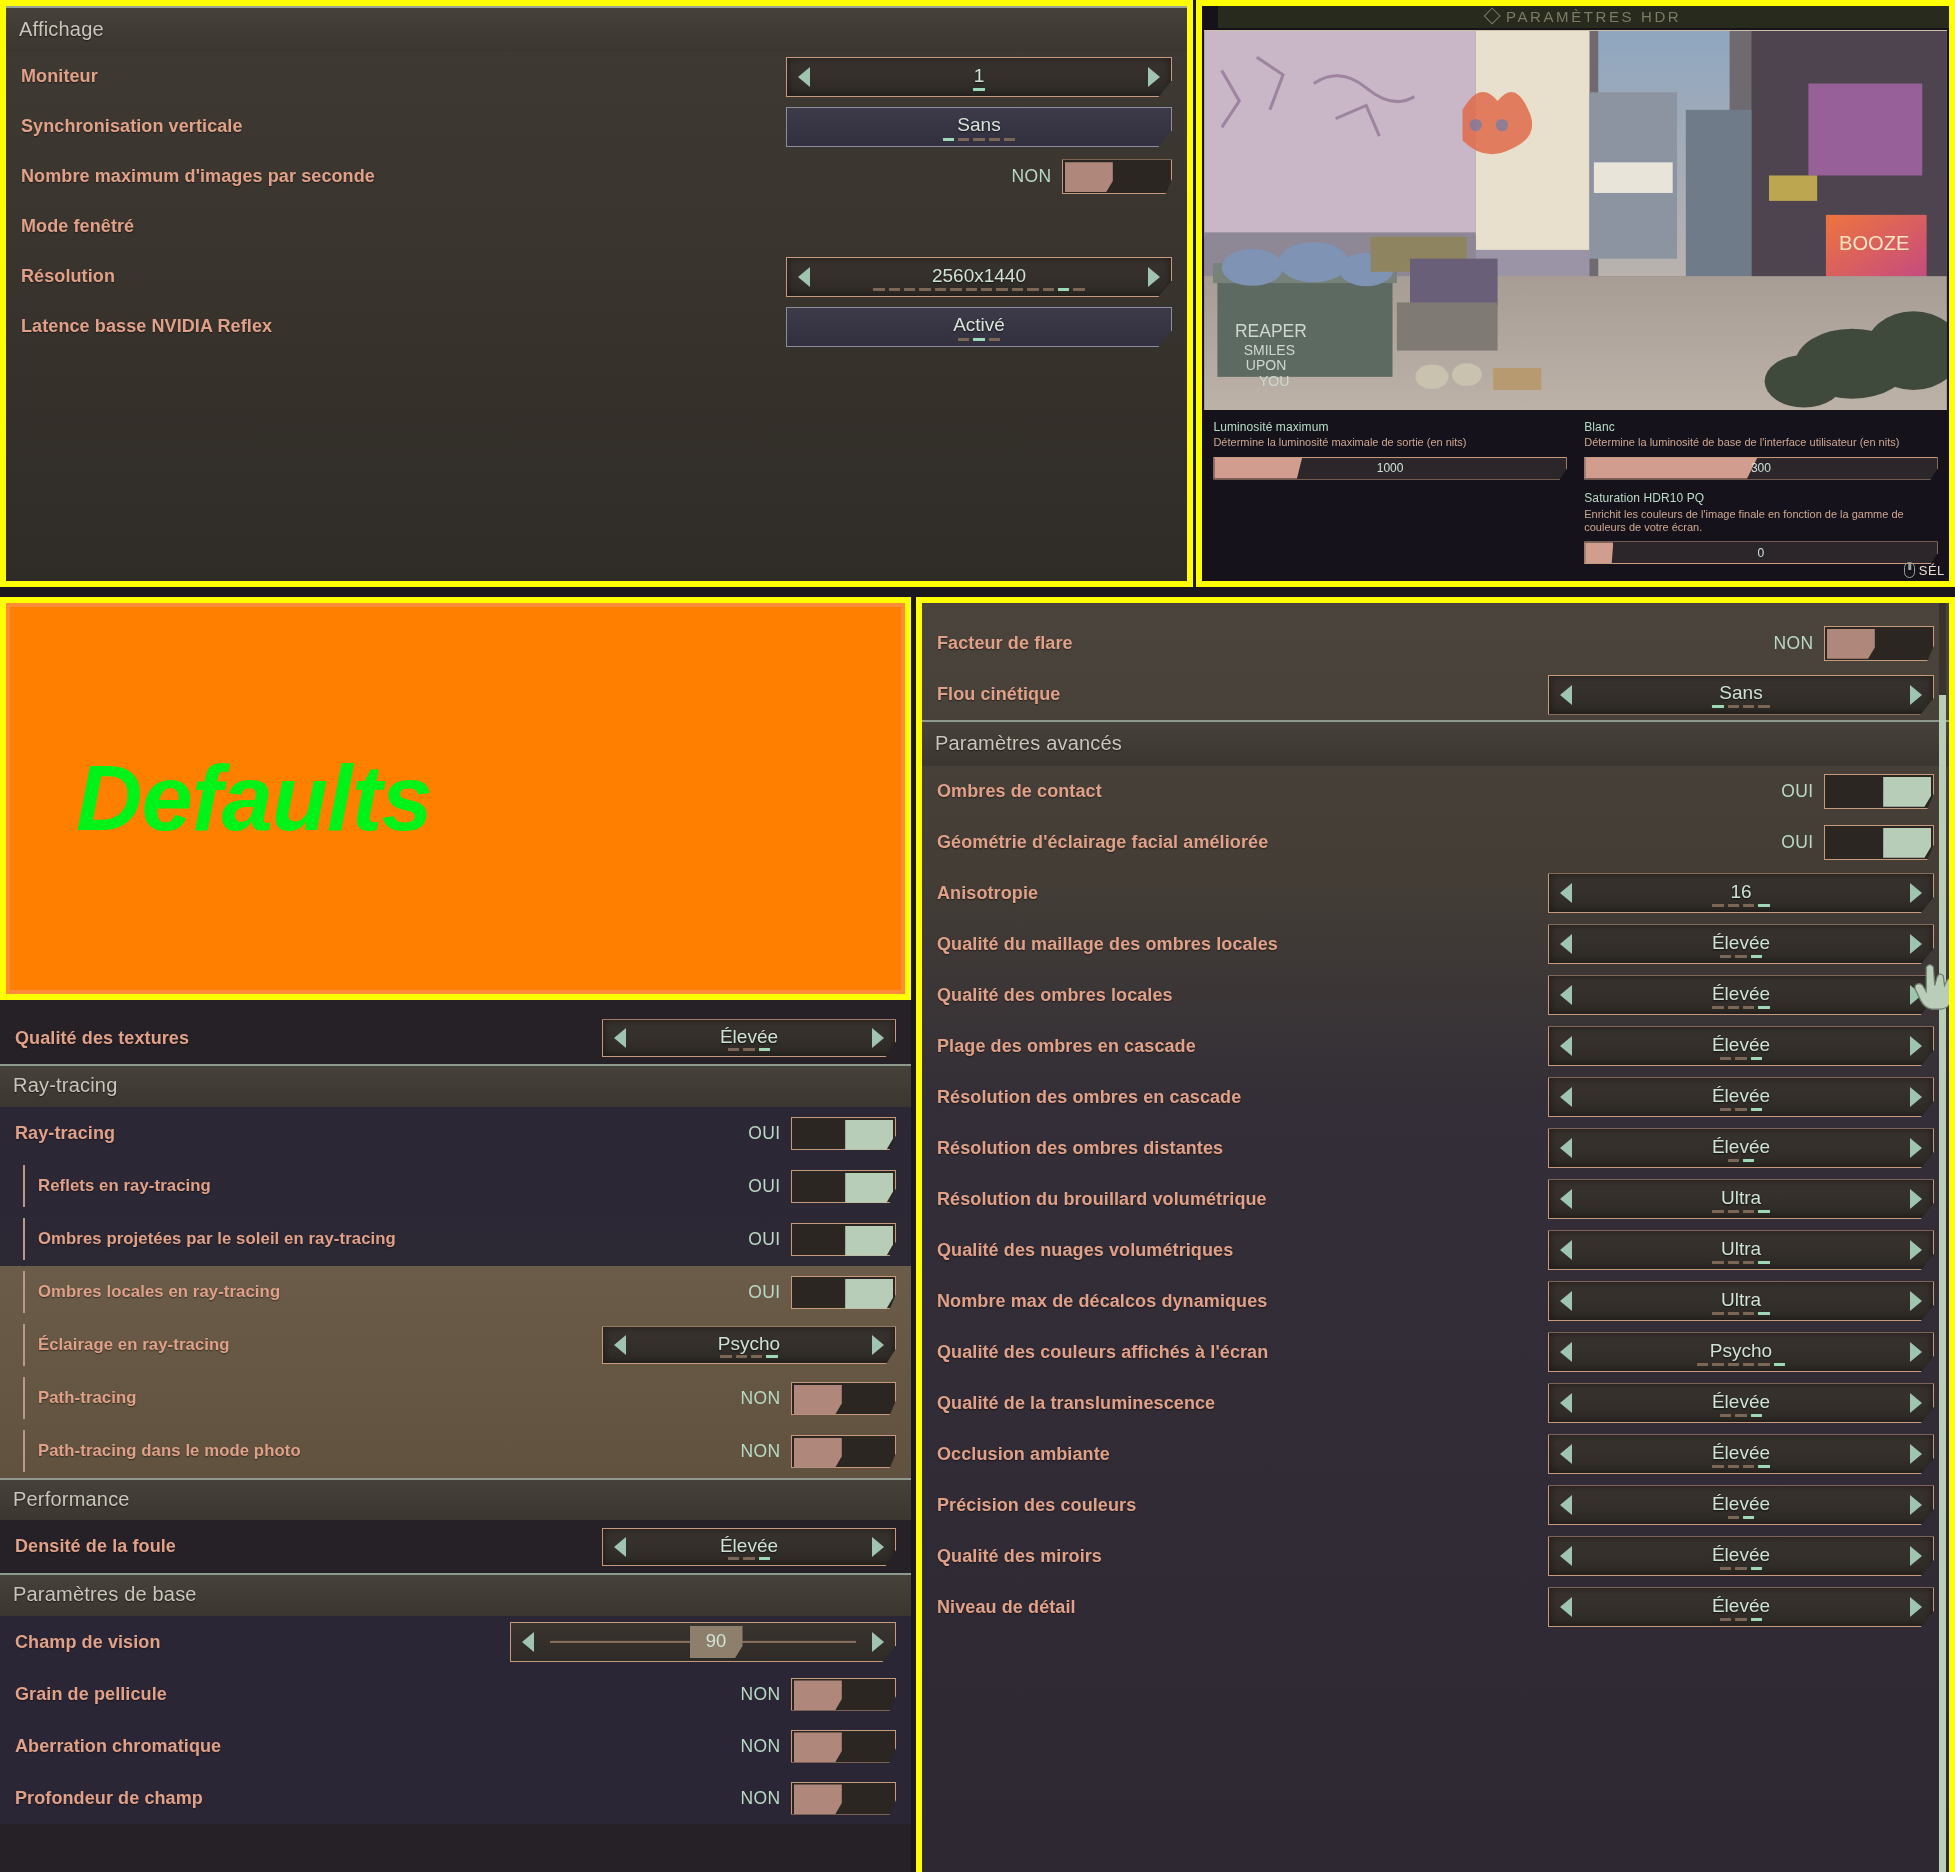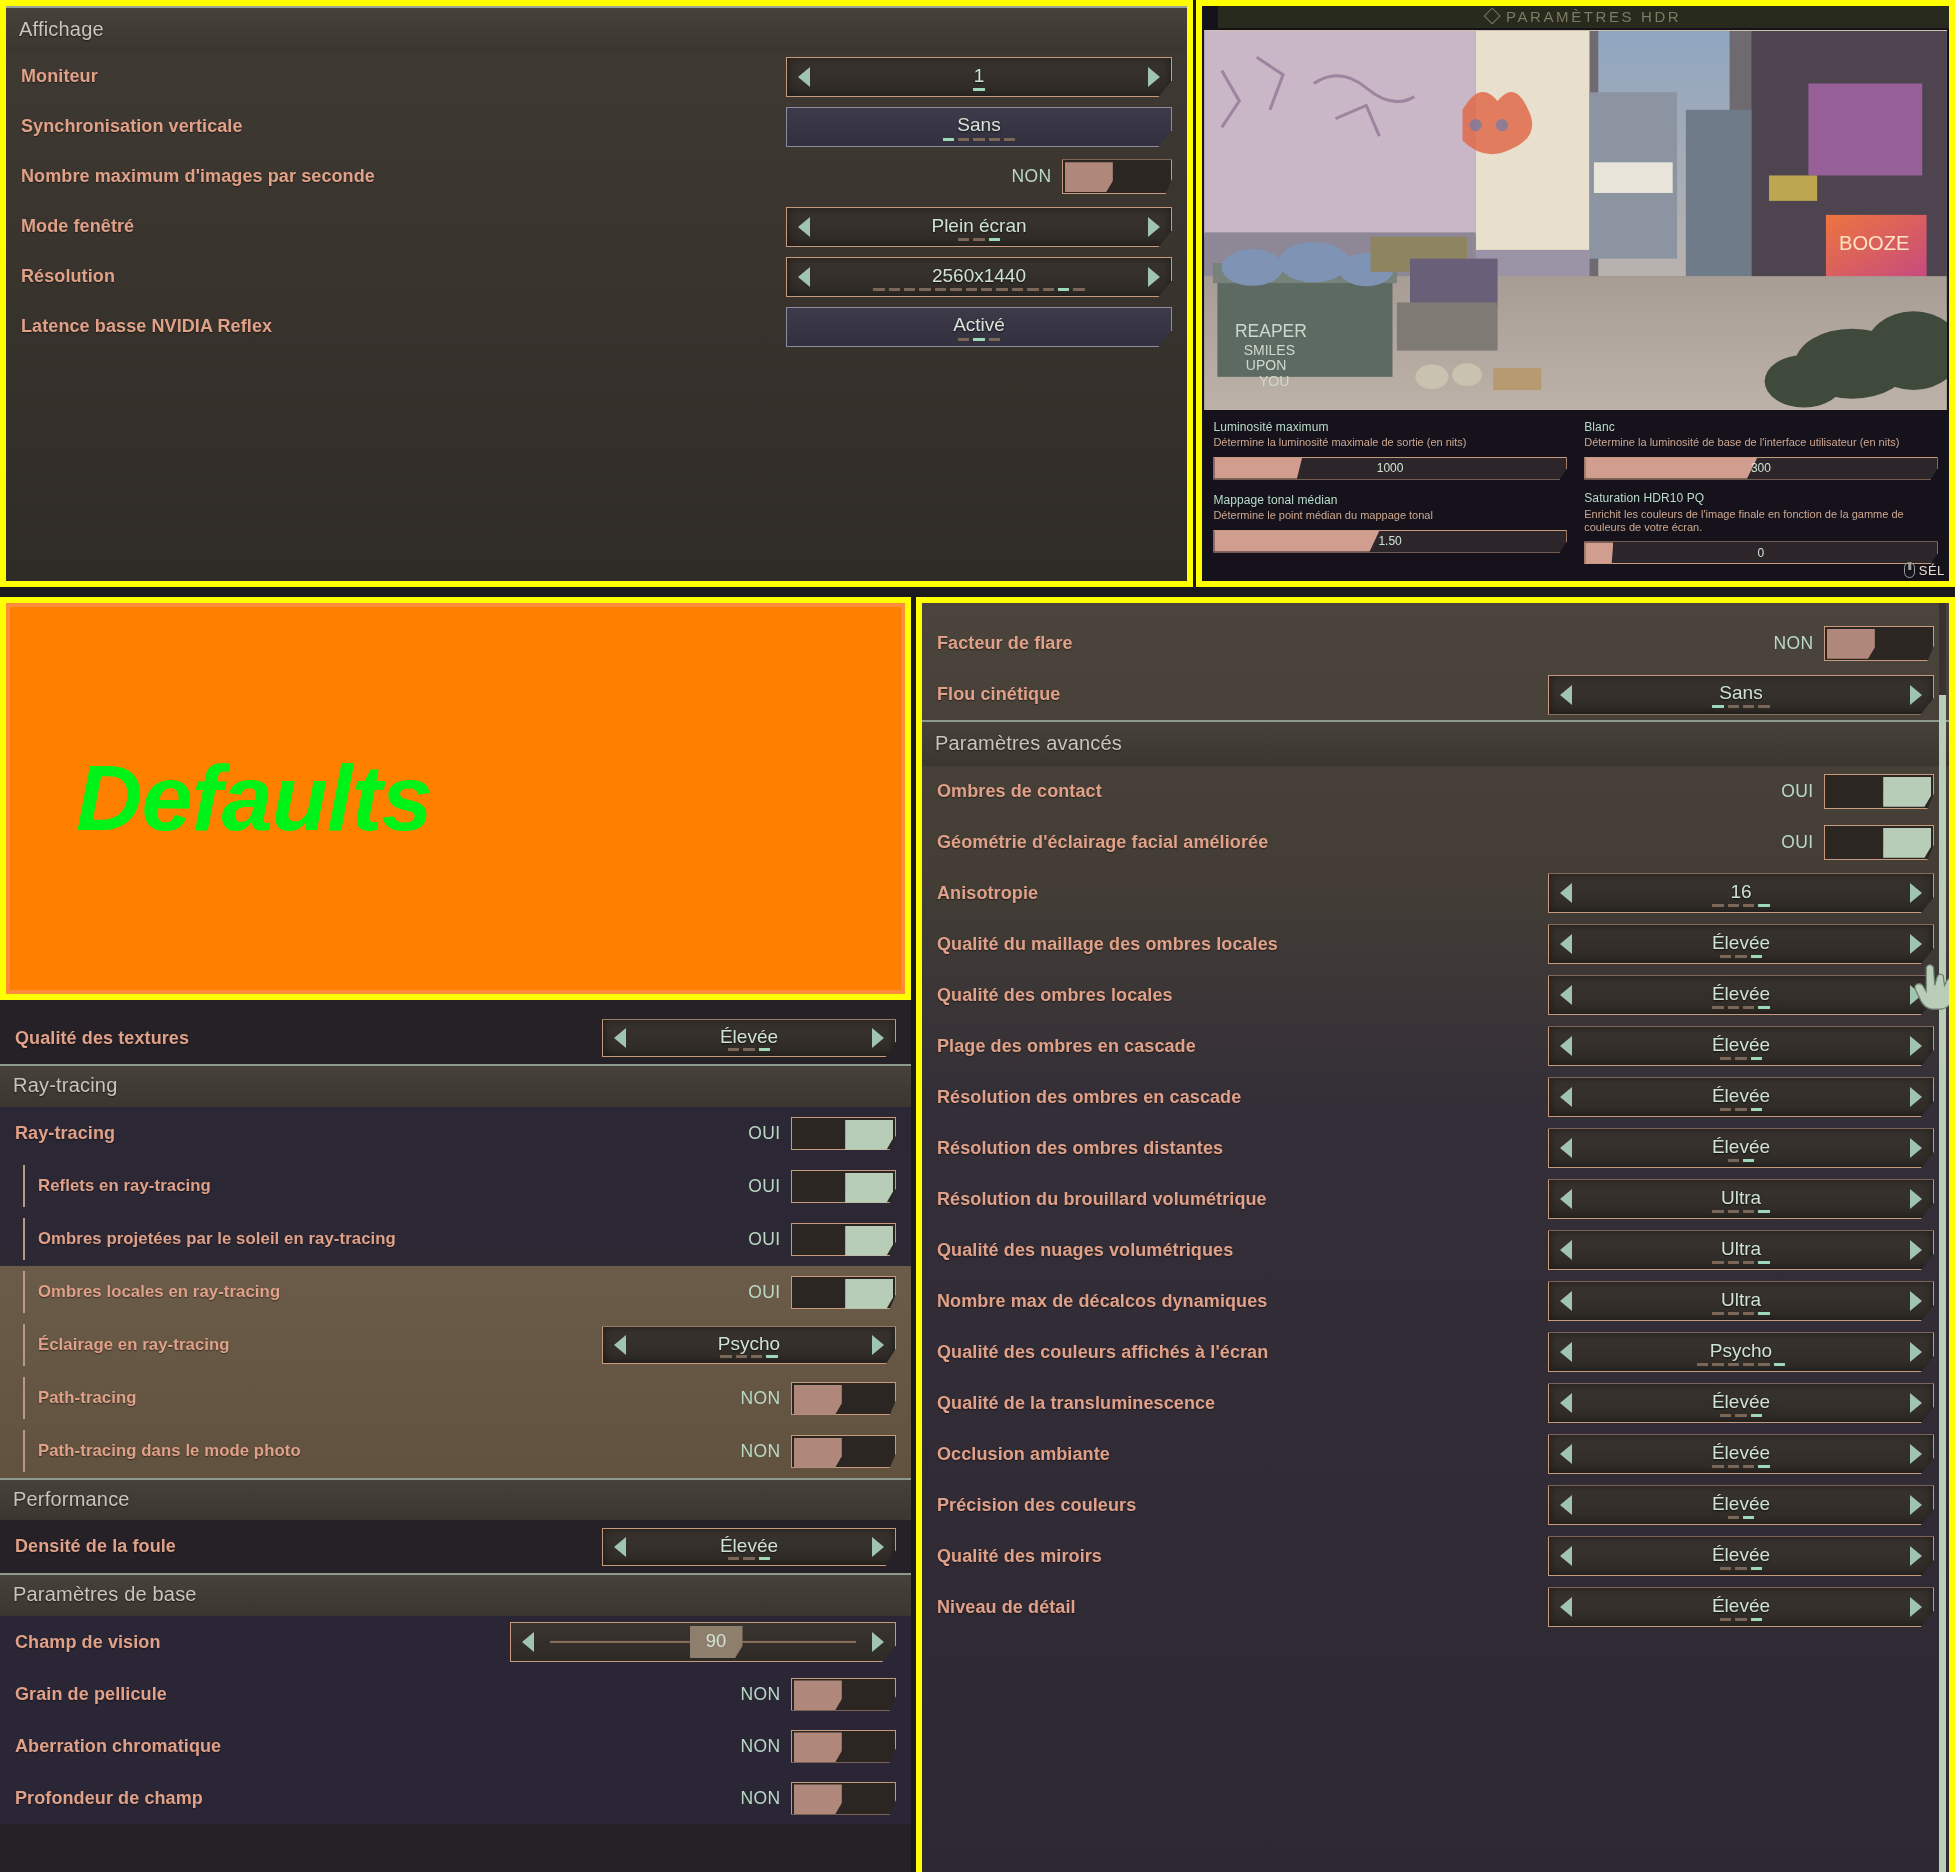--- a/index.html
+++ b/index.html
@@ -249,30 +249,20 @@
           <span class="toggle-wrap">
             <span class="state">NON</span>
             <span class="toggle off ">
               <span class="knob"></span>
             </span>
           </span>
         </div>
         <div class="row  " style="height:50px">
           <span class="lbl">Mode fenêtré</span>
           <span class="spacer"></span>
-          <span class="stepper ">
-            <span class="arrow l"></span>
-            <span class="val">Plein écran</span>
-            <span class="arrow r"></span>
-            <span class="ticks">
-              <i class=""></i>
-              <i class=""></i>
-              <i class="on"></i>
-            </span>
-          </span>
         </div>
         <div class="row  " style="height:50px">
           <span class="lbl">Résolution</span>
           <span class="spacer"></span>
           <span class="stepper ">
             <span class="arrow l"></span>
             <span class="val">2560x1440</span>
             <span class="arrow r"></span>
             <span class="ticks">
               <i class=""></i>
@@ -398,28 +388,20 @@
     <div id="hdr-ui">
       <div class="hdr-col">
         <div>
           <div class="hdr-h">Luminosité maximum</div>
           <div class="hdr-d">Détermine la luminosité maximale de sortie (en nits)</div>
           <div class="hdr-slider">
             <span class="fill" style="width:25%"></span>
             <span class="v">1000</span>
           </div>
         </div>
-        <div style="margin-top:13px">
-          <div class="hdr-h">Mappage tonal médian</div>
-          <div class="hdr-d">Détermine le point médian du mappage tonal</div>
-          <div class="hdr-slider">
-            <span class="fill" style="width:47%"></span>
-            <span class="v">1.50</span>
-          </div>
-        </div>
       </div>
 
       <div class="hdr-col">
         <div>
           <div class="hdr-h">Blanc</div>
           <div class="hdr-d">Détermine la luminosité de base de l'interface utilisateur (en nits)</div>
           <div class="hdr-slider">
             <span class="fill" style="width:49%"></span>
             <span class="v">300</span>
           </div>

